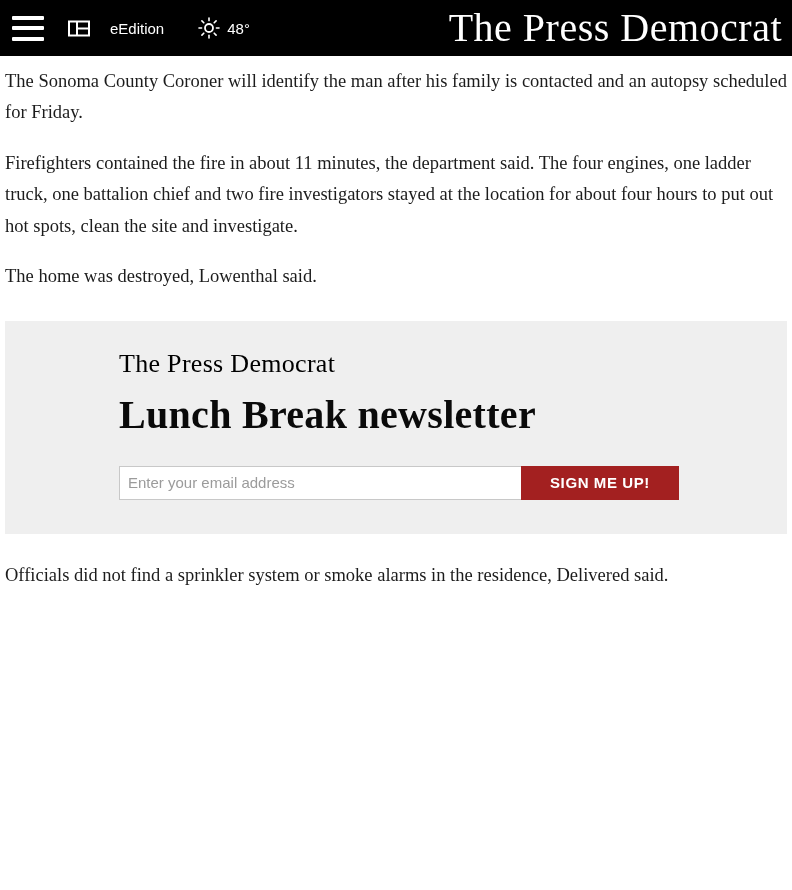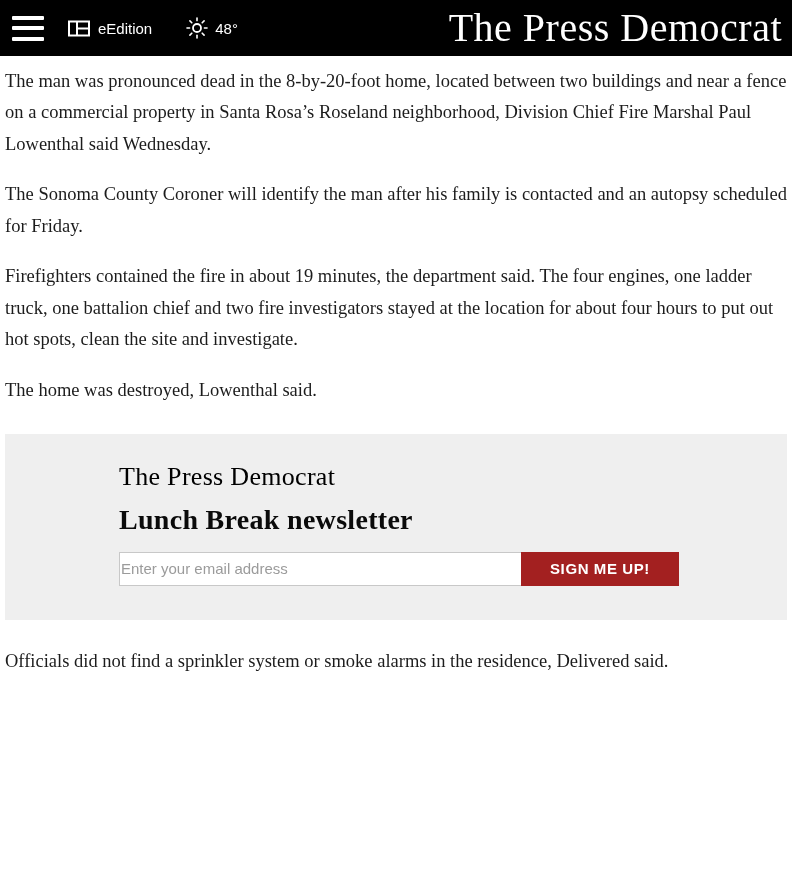--- a/index.html
+++ b/index.html
@@ -22,21 +22,21 @@
   }
   .hamburger {
     width: 32px; height: 25px;
     display: flex; flex-direction: column; justify-content: space-between;
     background: none; border: none; cursor: pointer; padding: 0;
     margin: 0 24px 0 4px;
   }
   .hamburger .bar { display: block; height: 4px; width: 100%; background: #ffffff; border-radius: 1px; }
 
   .topbar-link {
-    display: flex; align-items: center; gap: 8px;
+    display: flex; align-items: center; gap: 20px;
     color: #ffffff; text-decoration: none;
     font-family: "Liberation Sans", sans-serif;
     font-size: 15px;
   }
   .eedition { margin-right: 34px; }
   .weather { gap: 7px; }
 
   .logo {
     margin-left: auto;
     font-family: "Liberation Serif", serif;
@@ -66,42 +66,42 @@
   }
   .nl-brand {
     font-family: "Liberation Serif", serif;
     font-size: 26px;
     color: #000000;
     margin-bottom: 12px;
     letter-spacing: 0.3px;
   }
   .nl-title {
     font-family: "Liberation Serif", serif;
-    font-size: 28px;
+    font-size: 40px;
     font-weight: bold;
     color: #0a0a0a;
-    margin-bottom: 16px;
+    margin-bottom: 28px;
     letter-spacing: 0.3px;
   }
   .nl-desc {
     font-family: "Liberation Sans", sans-serif;
     font-size: 17px;
     line-height: 1.38;
     color: #3d3d3d;
     max-width: 560px;
     margin-bottom: 20px;
   }
   .nl-form { display: flex; width: 560px; }
   .nl-input {
     flex: 1;
     height: 34px;
     border: 1px solid #c8c8c8;
     border-right: none;
     background: #ffffff;
-    padding: 0 1px;
+    padding: 0 8px;
     font-family: "Liberation Sans", sans-serif;
     font-size: 15px;
     color: #333333;
     outline: none;
   }
   .nl-input::placeholder { color: #9b9b9b; }
   .nl-submit {
     width: 158px;
     height: 34px;
     border: none;
@@ -155,23 +155,22 @@
           </g>
         </svg>
       </span>
       <span>48°</span>
     </a>
 
     <div class="logo">The Press Democrat</div>
   </header>
 
   <main class="article">
-    <p>The man was pronounced dead in the 8-by-20-foot home, located between two buildings and near a fence on a commercial property in Santa Rosa’s Roseland neighborhood, Division Chief Fire Marshal Paul Lowenthal said Wednesday.</p>
     <p>The Sonoma County Coroner will identify the man after his family is contacted and an autopsy scheduled for Friday.</p>
-    <p>Firefighters contained the fire in about 19 minutes, the department said. The four engines, one ladder truck, one battalion chief and two fire investigators stayed at the location for about four hours to put out hot spots, clean the site and investigate.</p>
+    <p>Firefighters contained the fire in about 11 minutes, the department said. The four engines, one ladder truck, one battalion chief and two fire investigators stayed at the location for about four hours to put out hot spots, clean the site and investigate.</p>
     <p>The home was destroyed, Lowenthal said.</p>
 
     <section class="newsletter" style="background: rgb(239, 239, 239);">
       <div class="nl-brand">The Press Democrat</div>
       <h2 class="nl-title">Lunch Break newsletter</h2>
       <form class="nl-form">
         <input class="nl-input" type="email" placeholder="Enter your email address" style="">
         <button class="nl-submit" type="button" style="background: rgb(163, 32, 32);">SIGN ME UP!</button>
       </form>
     </section>

